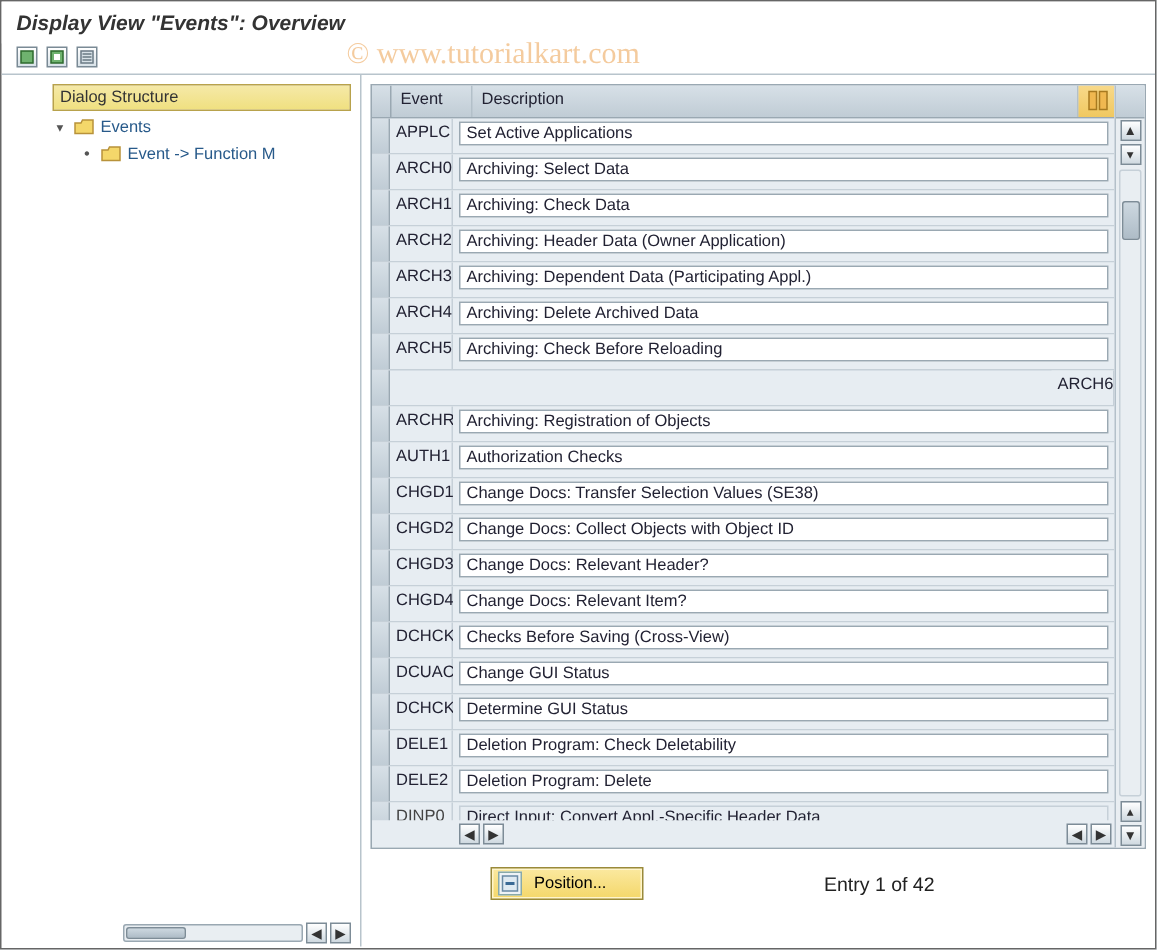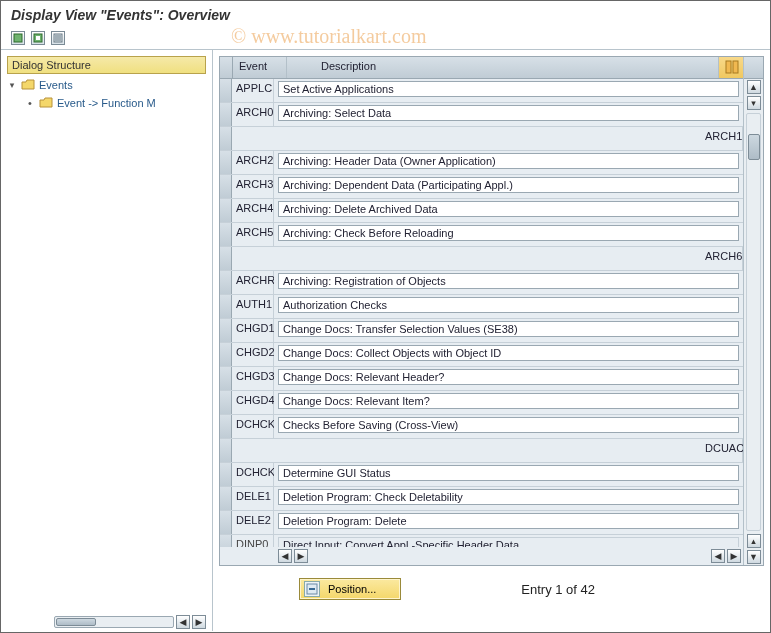--- a/index.html
+++ b/index.html
@@ -40,20 +40,21 @@
   .content {
     display: flex;
     height: calc(100% - 50px);
   }
   
   .dialog-structure {
     width: 212px;
     border-right: 1px solid #b8c4cc;
     display: flex;
     flex-direction: column;
+    margin-left: 28px;
   }
   .ds-header {
     background: linear-gradient(#f5e9a8,#f0e080);
     border: 1px solid #b8a24c;
     margin: 6px 6px 0 6px;
     padding: 2px 4px;
     font-size: 11px;
     color: #333;
   }
   .ds-tree {
@@ -135,21 +136,21 @@
     font-size: 11px;
     color:#223;
     border-right:1px solid #b3c0c9;
   }
   .thead .col.config {
     width:24px;border-right:none;text-align:center;
     background:linear-gradient(#f8d98a,#f0c860);
   }
   .thead .col.config svg{display:block;margin:auto;}
   .col-event { width: 54px; }
-  .col-desc { flex:1;margin-left:28px; }
+  .col-desc { flex:1; }
   .rows { flex:1; overflow:hidden; }
   .row {
     display:flex;
     height: 24px;
     border-bottom: 1px solid #c6d0d8;
     justify-content: space-between;
   }
   .row .handle {
     width: 12px;
     background: linear-gradient(#d7e0e7,#c0ccd5);
@@ -318,20 +319,23 @@
             <div class="row">
               <div class="handle"></div>
               <div class="cell-event">ARCH0</div>
               <div class="cell-desc">
                 <div class="field">Archiving: Select Data</div>
               </div>
             </div>
             <div class="row">
               <div class="handle"></div>
               <div class="cell-event">ARCH1</div>
+              <div class="cell-desc">
+                <div class="field">Archiving: Check Data</div>
+              </div>
             </div>
             <div class="row">
               <div class="handle"></div>
               <div class="cell-event">ARCH2</div>
               <div class="cell-desc">
                 <div class="field">Archiving: Header Data (Owner Application)</div>
               </div>
             </div>
             <div class="row">
               <div class="handle"></div>
@@ -403,20 +407,23 @@
             <div class="row">
               <div class="handle"></div>
               <div class="cell-event">DCHCK</div>
               <div class="cell-desc">
                 <div class="field">Checks Before Saving (Cross-View)</div>
               </div>
             </div>
             <div class="row">
               <div class="handle"></div>
               <div class="cell-event">DCUAC</div>
+              <div class="cell-desc">
+                <div class="field">Change GUI Status</div>
+              </div>
             </div>
             <div class="row">
               <div class="handle"></div>
               <div class="cell-event">DCHCK</div>
               <div class="cell-desc">
                 <div class="field">Determine GUI Status</div>
               </div>
             </div>
             <div class="row">
               <div class="handle"></div>

